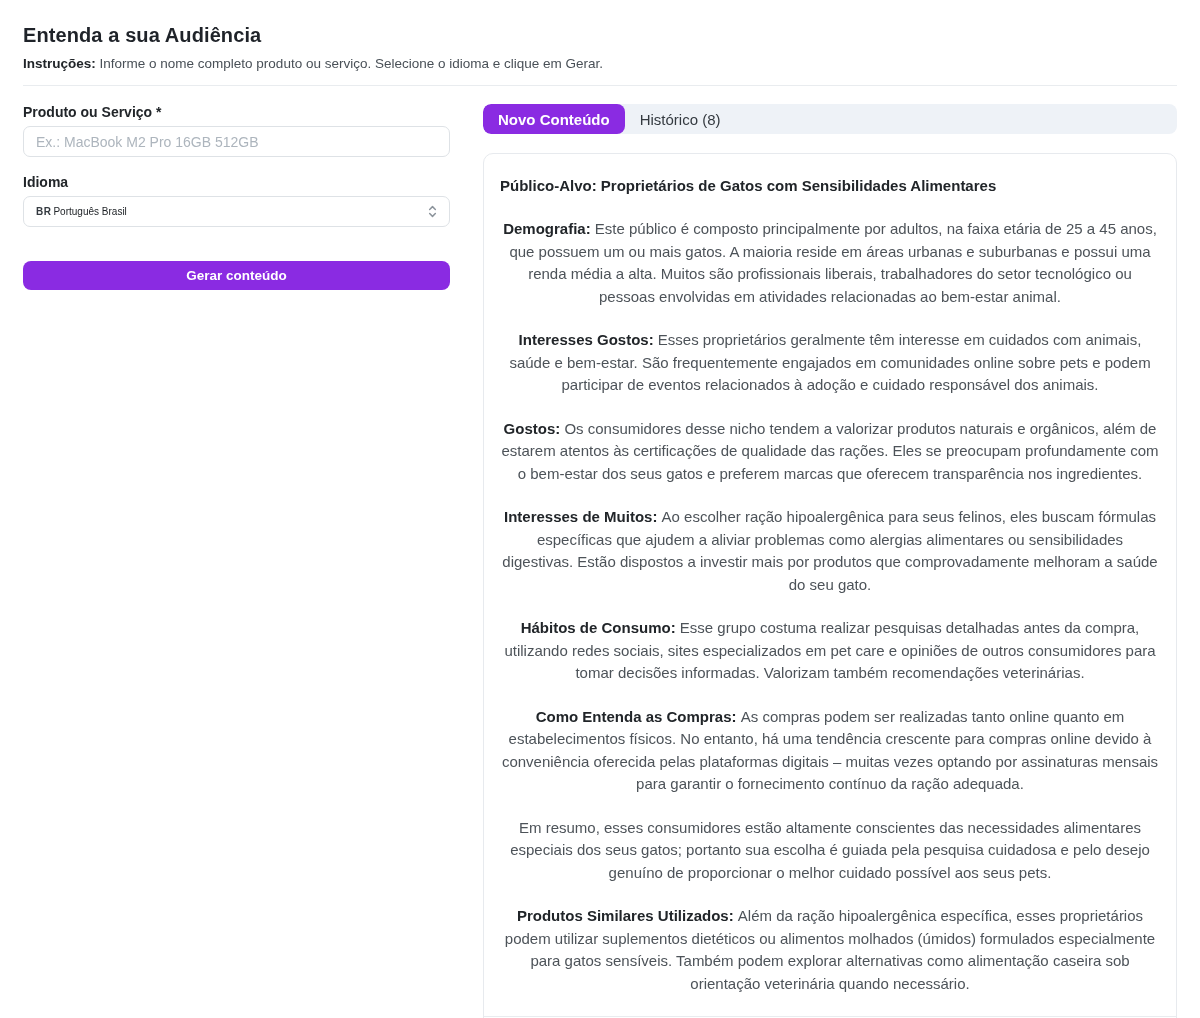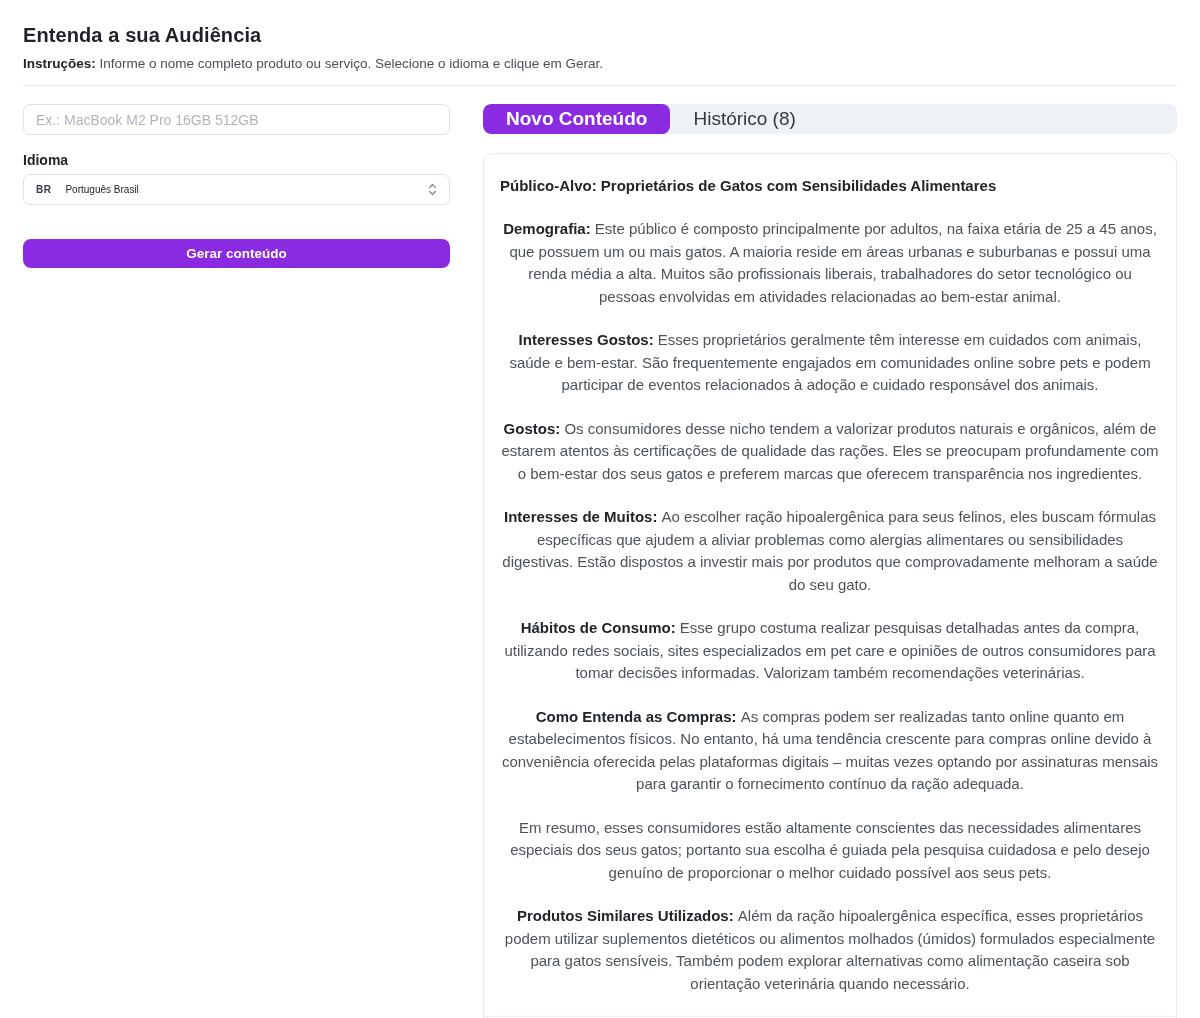--- a/index.html
+++ b/index.html
@@ -62,21 +62,21 @@
   }
   .text-input::placeholder { color: #adb5bd; }
   .select {
     width: 100%;
     height: 31px;
     border: 1px solid #dee2e6;
     border-radius: 7px;
     padding: 0 10px 0 12px;
     display: flex;
     align-items: center;
-    gap: 14px;
+    gap: 2px;
     cursor: pointer;
     background: #fff;
   }
   .flag-txt {
     font-size: 10px;
     font-weight: 600;
     color: #343a40;
     letter-spacing: 0.5px;
     line-height: 1;
   }
@@ -100,25 +100,25 @@
   .tabs {
     background: #eef2f7;
     border-radius: 8px;
     display: flex;
     align-items: stretch;
     height: 30px;
     overflow: hidden;
   }
   .tab {
     font-family: inherit;
-    font-size: 19px;
+    font-size: 15px;
     border: none;
     background: transparent;
     color: #343a40;
-    padding: 0 23px;
+    padding: 0 15px;
     cursor: pointer;
     white-space: nowrap;
   }
   .tab.active {
     background: var(--accent);
     color: #ffffff;
     border-radius: 8px;
     font-weight: 600;
   }
 
@@ -162,20 +162,21 @@
   <header>
     <h1 class="page-title">Entenda a sua Audiência</h1>
     <p class="instructions"><strong>Instruções:</strong><span> Informe o nome completo produto ou serviço. Selecione o idioma e clique em Gerar.</span></p>
   </header>
 
   <hr class="divider">
 
   <div class="columns">
 
     <aside class="form-col">
+      <label class="field-label">Produto ou Serviço *</label>
       <input class="text-input" type="text" placeholder="Ex.: MacBook M2 Pro 16GB 512GB" style="">
 
       <label class="field-label">Idioma</label>
       <div class="select" role="combobox" aria-expanded="false">
         <span class="flag-txt">BR</span>
         <span class="select-value">Português Brasil</span>
         <svg class="select-chevrons" width="13" height="15" viewBox="0 0 16 18" fill="none" stroke="#8b939b" stroke-width="1.8" stroke-linecap="round" stroke-linejoin="round">
           <path d="M4.5 6.5 L8 3 L11.5 6.5"></path>
           <path d="M4.5 11.5 L8 15 L11.5 11.5"></path>
         </svg>

